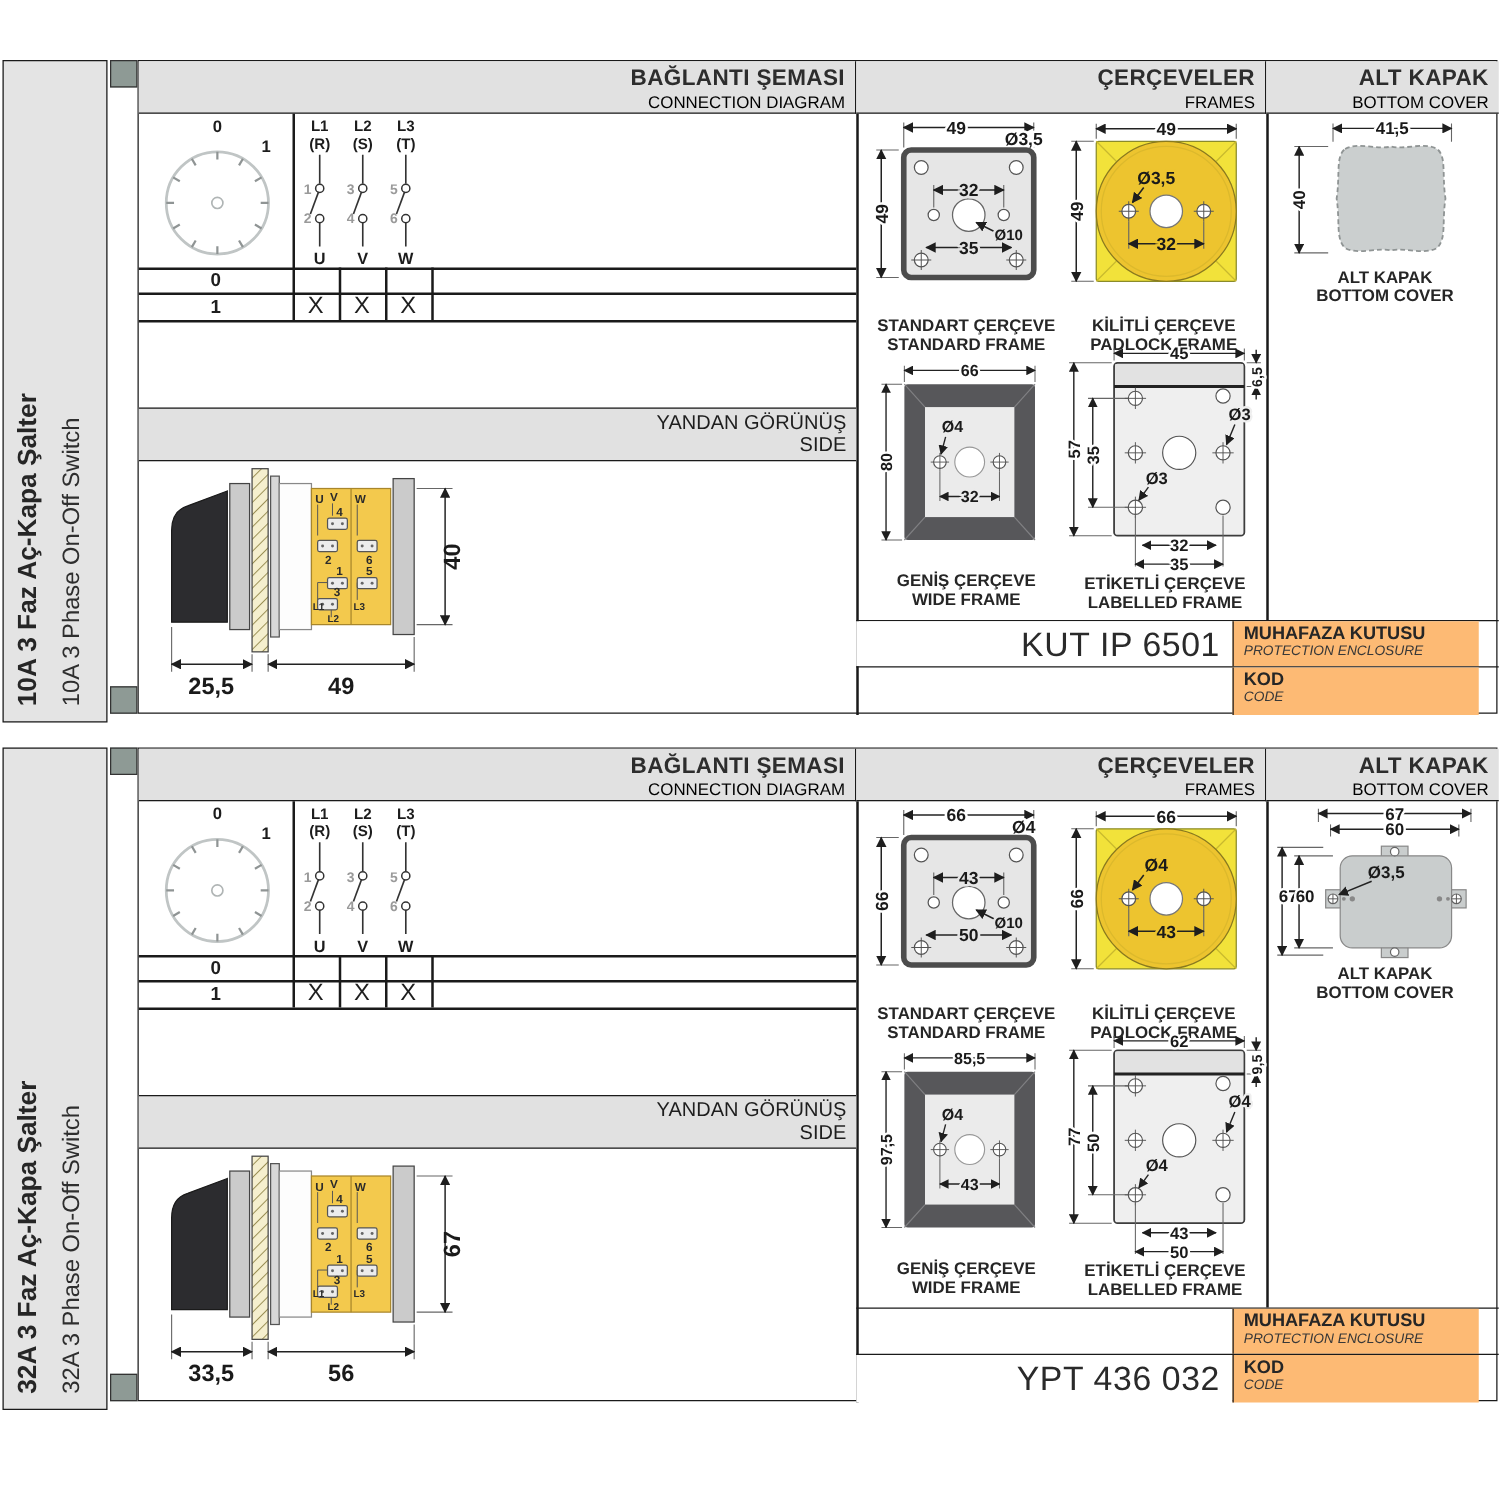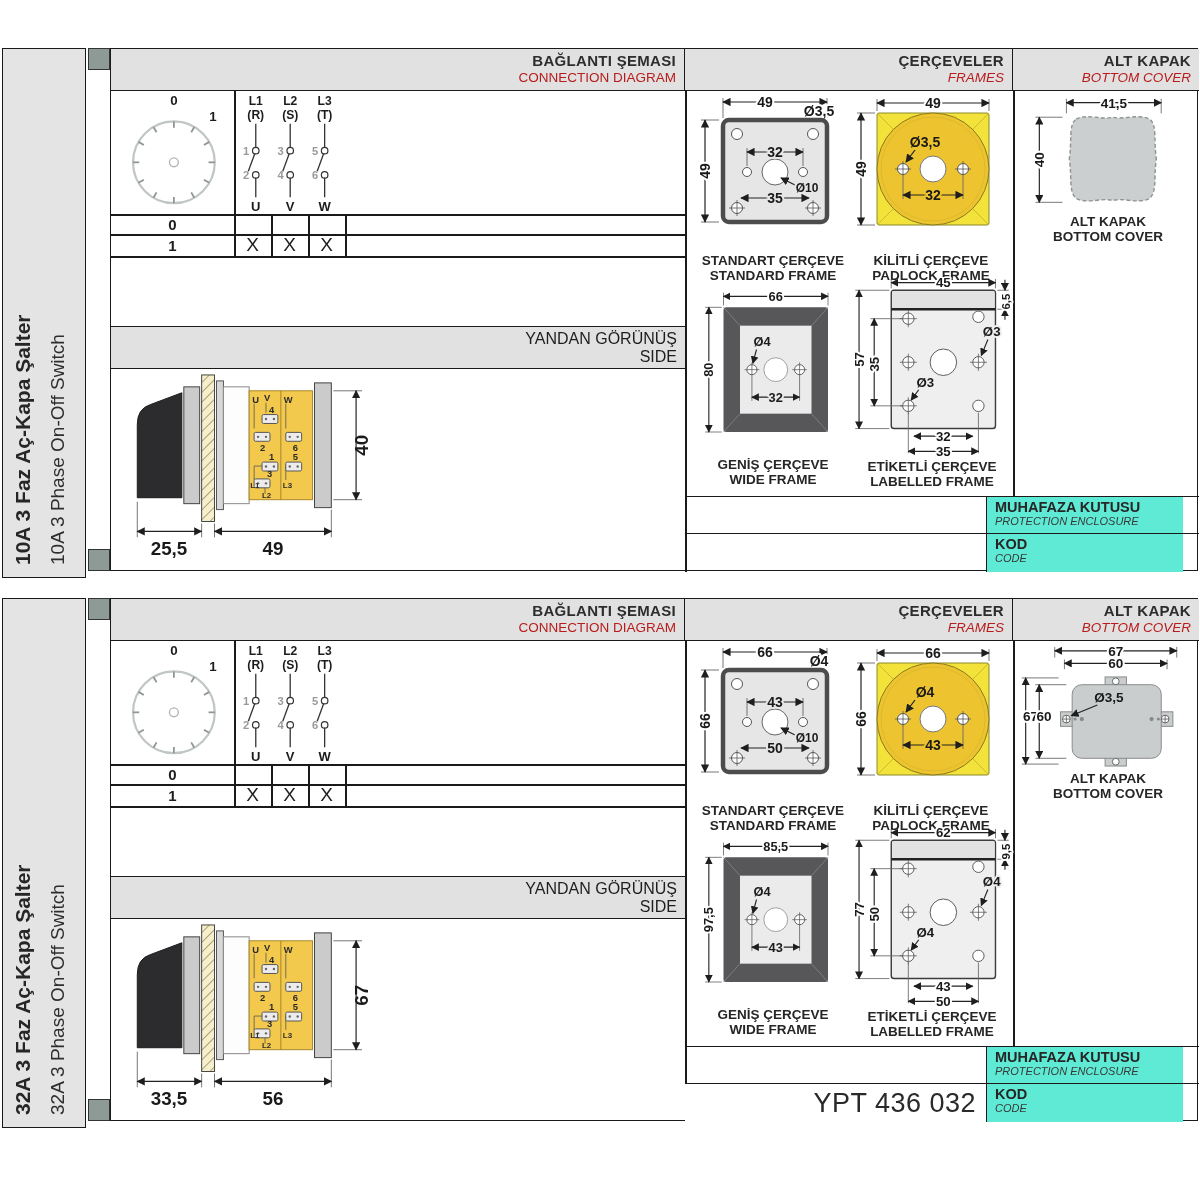--- a/index.html
+++ b/index.html
@@ -14,23 +14,23 @@
   .sbtr{left:8px;font-weight:bold;font-size:21px;color:#262626;}
   .sben{left:44px;font-size:19px;color:#2e2e2e;}
   .tab{position:absolute;left:88px;width:22px;height:22px;background:#8e9a95;
        border:1px solid #333;box-sizing:border-box;}
   .tab.top{top:0;} .tab.bot{top:501px;}
   
   .main{position:absolute;left:110px;top:0;width:1088px;height:523px;background:#fff;
         border:1.5px solid #1a1a1a;box-sizing:border-box;}
   .hdr{position:absolute;top:0;height:42px;background:#e1e1e1;border-bottom:1.5px solid #1a1a1a;
        box-sizing:border-box;text-align:right;padding:3px 8px 0 0;}
-  .hdr .l1{font-weight:bold;font-size:15px;color:#2d2d2d;letter-spacing:.3px;}
-  .hdr .l2{font-size:13.5px;color:#b91c1c;margin-top:1px;}
-  .it{font-style:italic;}
+  .hdr .l1{font-weight:bold;font-size:18px;color:#2d2d2d;letter-spacing:.3px;}
+  .hdr .l2{font-size:13.5px;color:#000000;margin-top:1px;}
+  .it{}
   .hdr-conn{left:0;width:574px;border-right:1.5px solid #1a1a1a;}
   .hdr-frames{left:574px;width:328px;border-right:1.5px solid #1a1a1a;}
   .hdr-cover{left:902px;width:186px;}
   .vline{position:absolute;width:1.5px;background:#1a1a1a;}
   .hline{position:absolute;height:1.5px;background:#1a1a1a;}
   
   .tcell{position:absolute;display:flex;align-items:center;justify-content:center;}
   .trl{font-weight:bold;font-size:15px;}
   .tx{font-size:19px;}
   
@@ -38,21 +38,21 @@
         border-top:1.5px solid #1a1a1a;border-bottom:1.5px solid #1a1a1a;box-sizing:border-box;
         text-align:right;padding:3px 8px 0 0;}
   
   .fcap{position:absolute;text-align:center;line-height:15px;}
   .fcap .c1,.fcap .c2{font-weight:bold;font-size:13.5px;color:#262626;}
   .fsvg{position:absolute;}
   
   .prow{position:absolute;left:574px;width:514px;height:37px;border-top:1.5px solid #1a1a1a;box-sizing:border-box;}
   .pval{position:absolute;left:0;top:0;width:301px;height:100%;background:#fff;text-align:right;
         font-size:27px;color:#2a2a2a;padding:4px 10px 0 0;box-sizing:border-box;letter-spacing:.5px;}
-  .plbl{position:absolute;left:301px;right:16px;top:0;height:100%;background:#5eead4;
+  .plbl{position:absolute;left:301px;right:16px;top:0;height:100%;background:#fdba74;
         border-left:1.5px solid #1a1a1a;box-sizing:border-box;padding:2px 0 0 8px;}
   .plbl .l1{font-weight:bold;font-size:14.5px;color:#262626;}
   .plbl .l2{font-style:italic;font-size:11px;color:#383838;}
   
   svg text{font-family:"Liberation Sans",sans-serif;}
   .d{font-size:14px;font-weight:bold;fill:#1a1a1a;text-anchor:middle;
      paint-order:stroke;stroke-width:4px;stroke-linejoin:round;}
   .dbig{font-size:19px;font-weight:bold;fill:#1a1a1a;text-anchor:middle;}
   .dl{stroke:#222;stroke-width:1.2;}
   .ext{stroke:#666;stroke-width:.9;}
@@ -446,20 +446,21 @@
       <line x1="24" y1="24" x2="24" y2="112" class="dl" marker-start="url(#ar)" marker-end="url(#ar)"></line>
       <text x="29" y="68" class="d" style="stroke:#fff" transform="rotate(-90 29 68)">40</text>
       <path d="M62,26 C73,20 89,27 100,24 C111,27 127,20 138,26 C146,32 142,47 145,67 C142,87 146,100 138,108 C127,114 111,107 100,110 C89,107 73,114 62,108 C54,100 58,87 55,67 C58,47 54,32 62,26 Z" fill="#cbcfcf" stroke="#8f9494" stroke-width="1.5" stroke-dasharray="4 2.5"></path>
     </svg>
     <div class="fcap" style="left:905px;top:165px;width:184px">
       <div class="c1">ALT KAPAK</div>
       <div class="c2">BOTTOM COVER</div>
     </div>
 
     <div class="prow" style="top:447px">
+      <div class="pval">KUT IP 6501</div>
       <div class="plbl">
         <div class="l1">MUHAFAZA KUTUSU</div>
         <div class="l2">PROTECTION ENCLOSURE</div>
       </div>
     </div>
     <div class="prow" style="top:484px;height:39px">
       <div class="plbl">
         <div class="l1">KOD</div>
         <div class="l2">CODE</div>
       </div>

